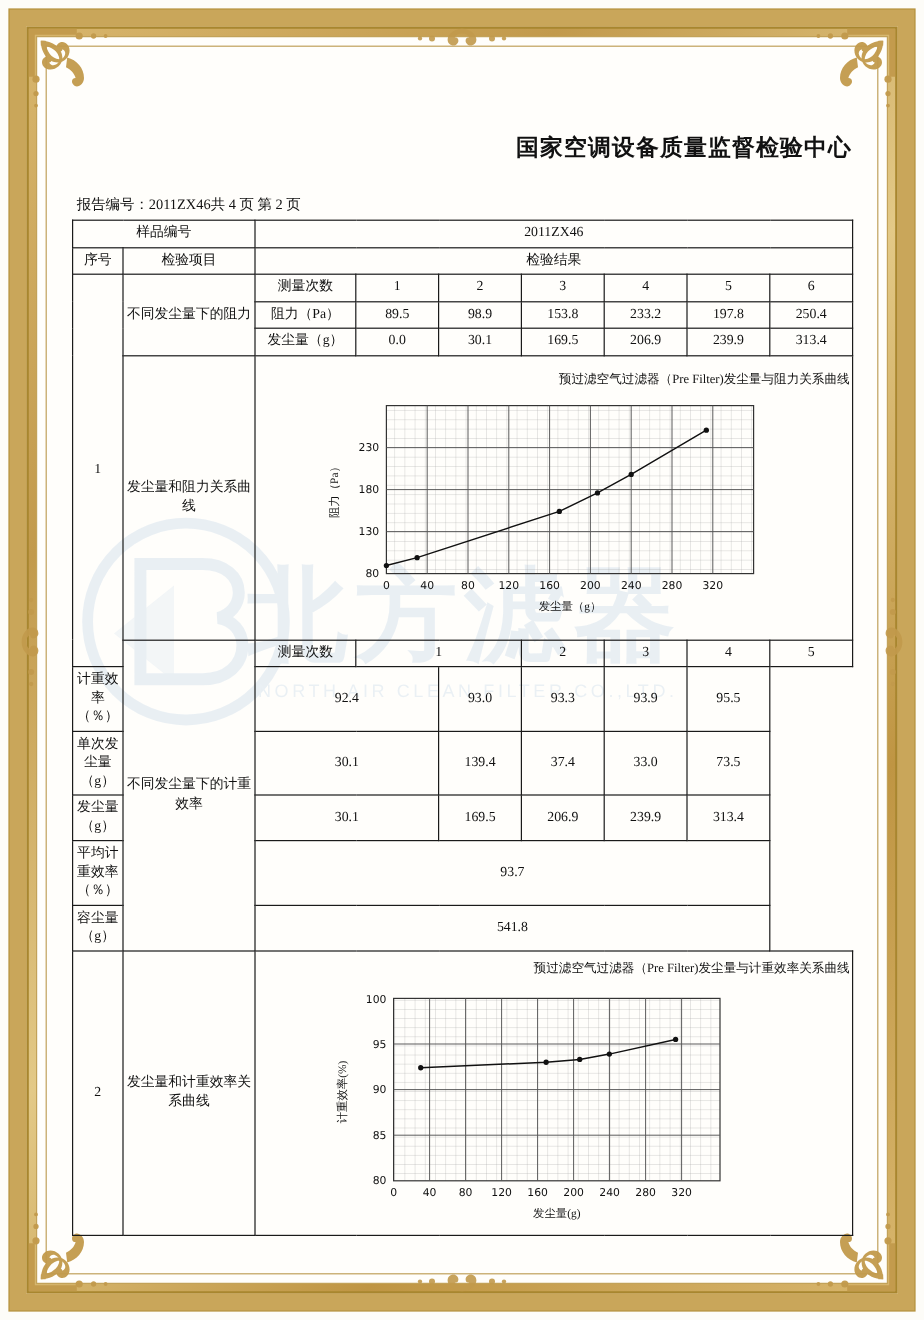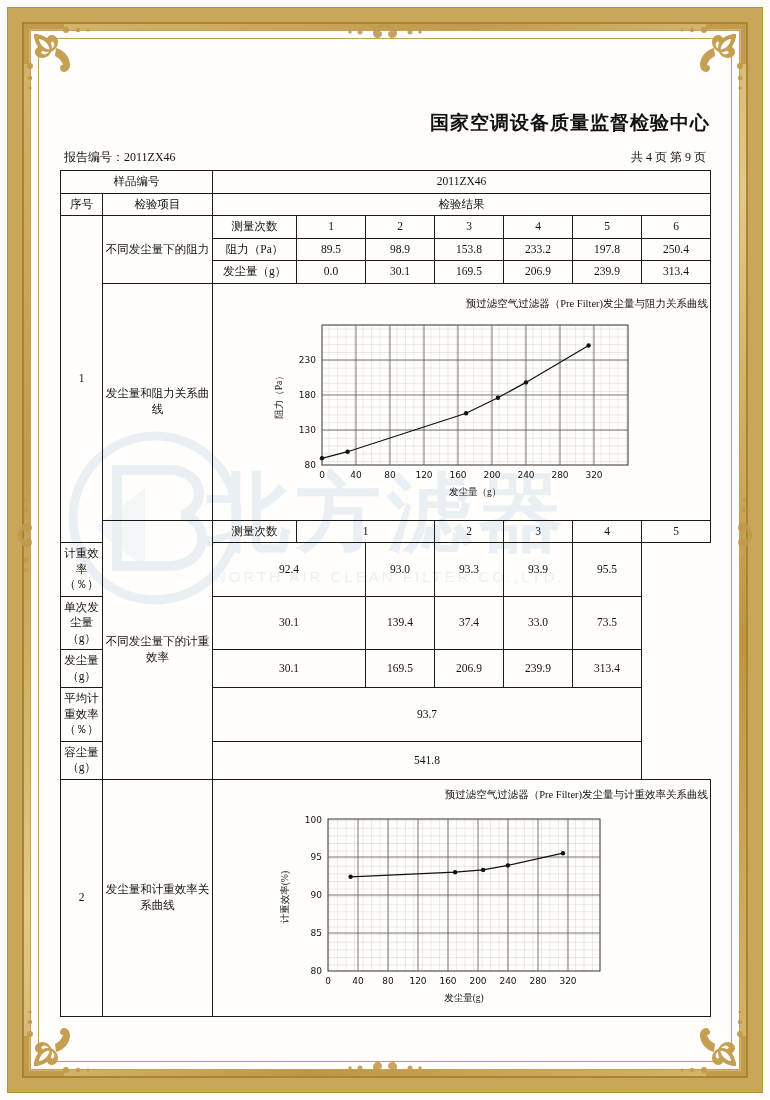--- a/index.html
+++ b/index.html
@@ -64,22 +64,22 @@
   }
   .doc-title{
     text-align:right;font-size:19px;font-weight:bold;color:#111;
     letter-spacing:1px;margin-top:50px;
   }
   .doc-subtitle{
     text-align:center;font-size:25px;font-weight:bold;color:#111;
     letter-spacing:10px;margin-top:14px;
   }
   .meta-row{
-    display:flex;justify-content:space-between;align-items:flex-end;
-    font-size:12px;color:#111;margin-top:13px;padding:0 4px;
+    display:flex;align-items:flex-end;
+    font-size:12px;color:#111;margin-top:26px;padding:0 4px;
   }
   
   table.main{
     border-collapse:collapse;width:100%;margin-top:4px;
     table-layout:fixed;
     padding-left:12px;
   }
   table.main td{
     border:1px solid #1a1a1a;
     font-size:11.5px;color:#111;text-align:center;
@@ -228,21 +228,21 @@
     <div class="wm-text">北方滤器</div>
     <div class="wm-sub">NORTH AIR CLEAN FILTER CO.,LTD.</div>
   </div>
 
   <div class="content">
 
     <div class="doc-title">国家空调设备质量监督检验中心</div>
 
     <div class="meta-row">
       <span>报告编号：2011ZX46</span>
-      <span>共 4 页 第 9 页</span>
+      <span>共 4 页 第 2 页</span>
     </div>
 
     <table class="main">
       <colgroup>
         <col style="width:42px">
         <col style="width:110px">
         <col style="width:84px">
         <col style="width:69px">
         <col style="width:69px">
         <col style="width:69px">

